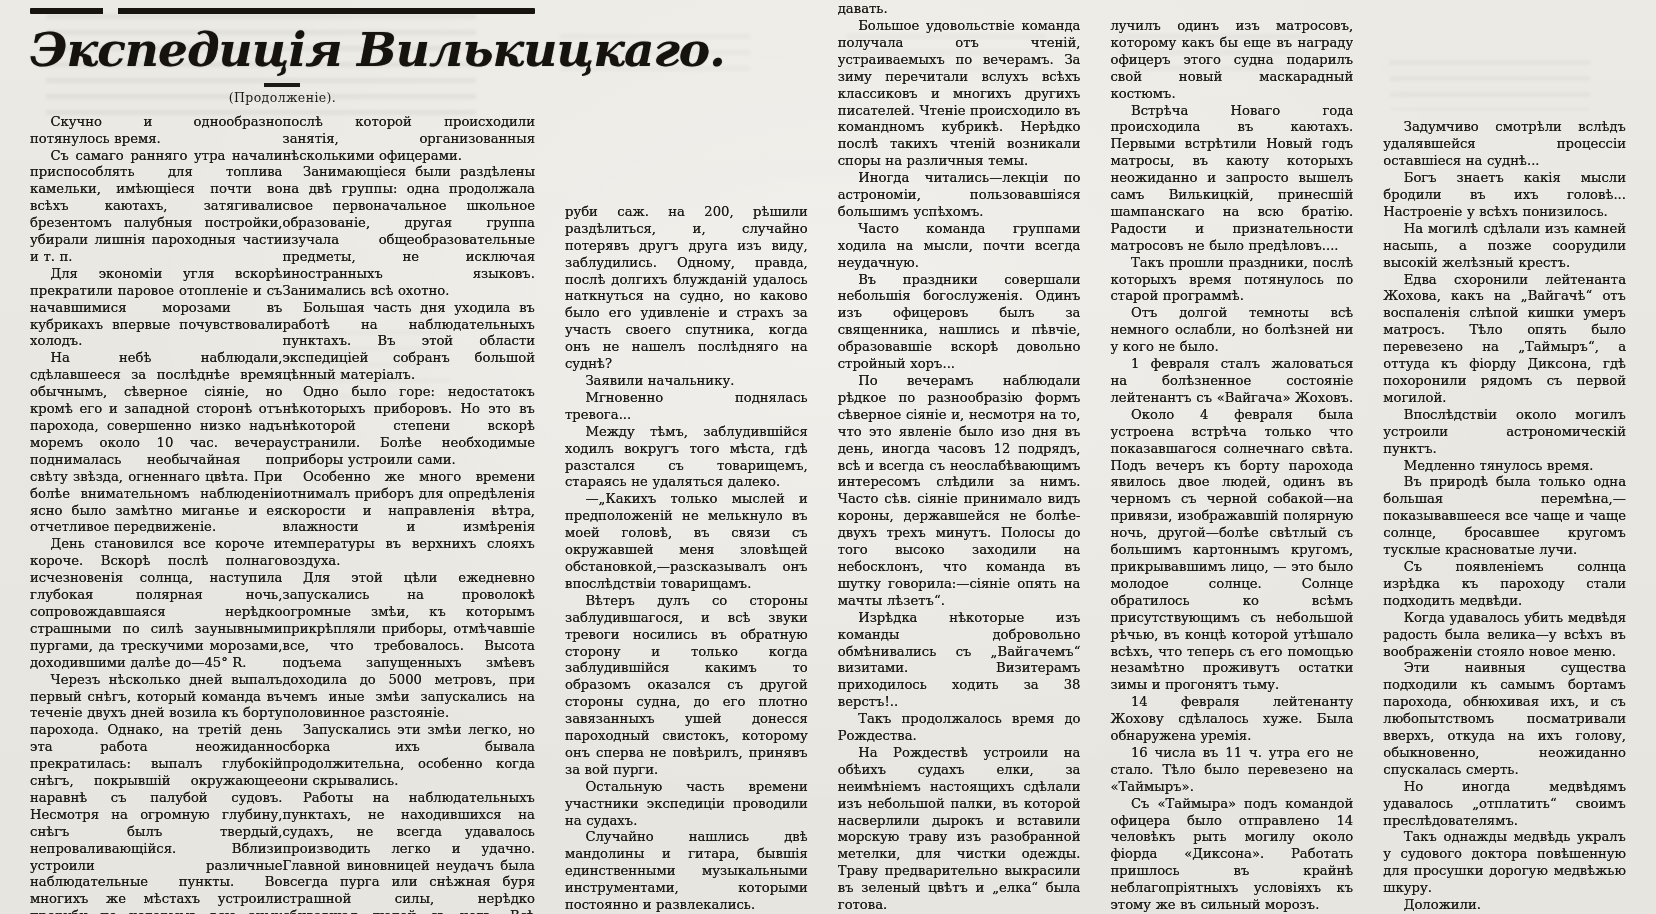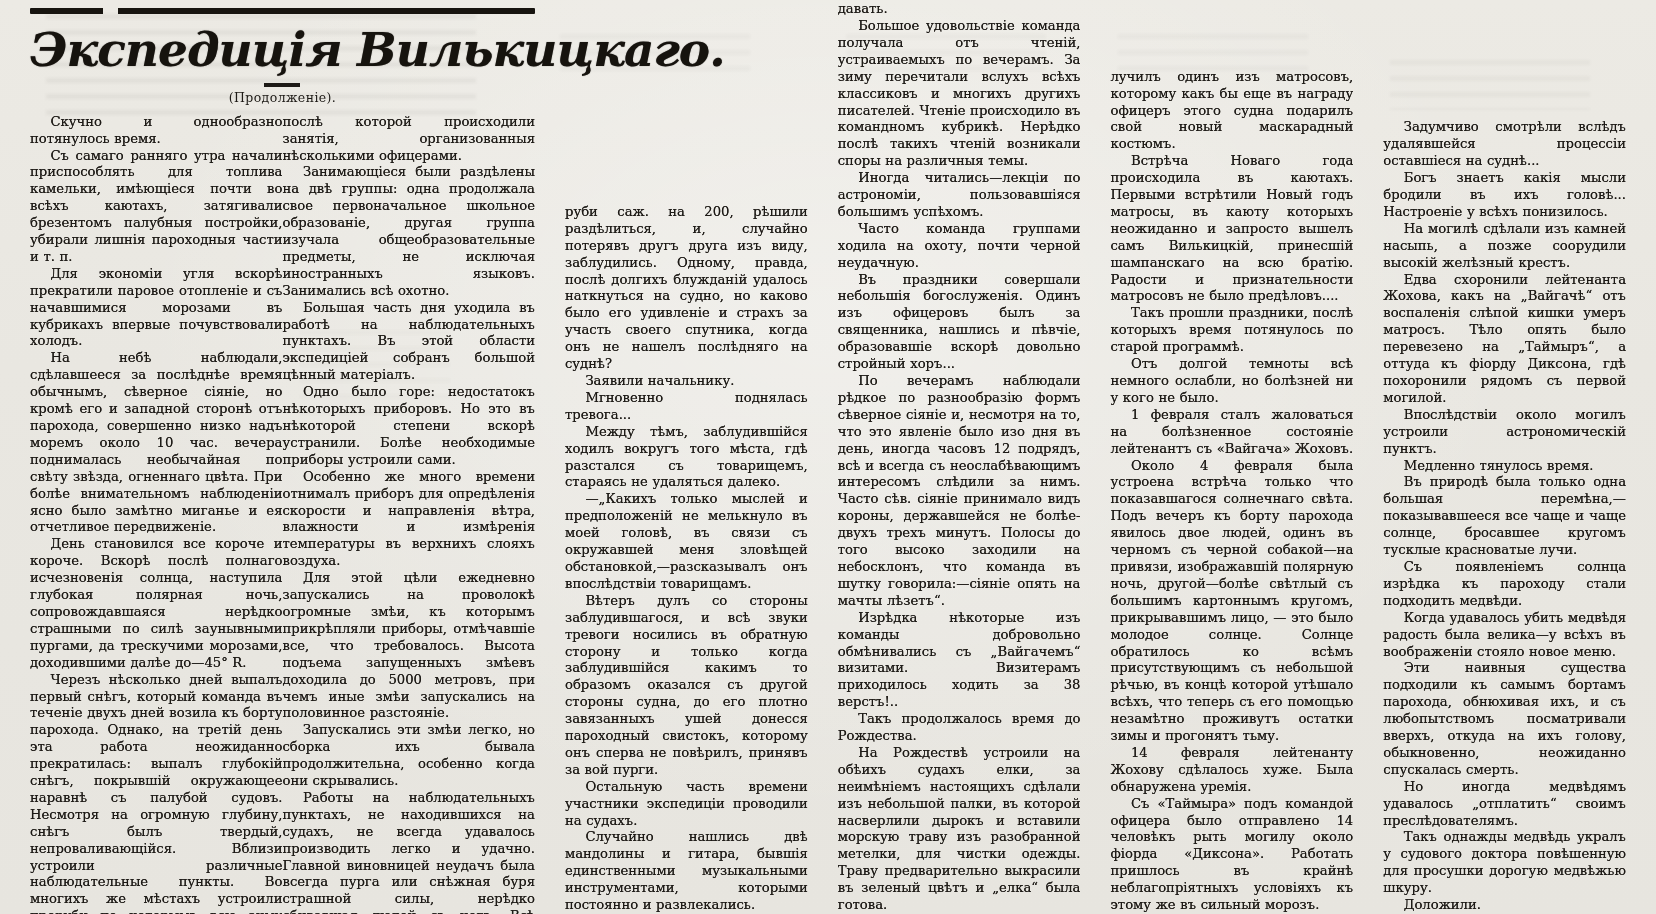--- a/index.html
+++ b/index.html
@@ -140,39 +140,40 @@
           <p class="para">Случайно нашлись двѣ мандолины и гитара, бывшія единственными музыкальными инструментами, которыми постоянно и развлекались.</p>
         </div>
     </div>
 
     <div class="colwrap">
       <div class="topbar"></div>
       <div class="col paras" data-first-flush="">
           <p class="para">когда нѣсколько паръ было сломано, по причинѣ малаго запаса лыжъ, не стали ихъ давать.</p>
           <p class="para">Большое удовольствіе команда получала отъ чтеній, устраиваемыхъ по вечерамъ. За зиму перечитали вслухъ всѣхъ классиковъ и многихъ другихъ писателей. Чтеніе происходило въ командномъ кубрикѣ. Нерѣдко послѣ такихъ чтеній возникали споры на различныя темы.</p>
           <p class="para">Иногда читались—лекціи по астрономіи, пользовавшіяся большимъ успѣхомъ.</p>
-          <p class="para">Часто команда группами ходила на охоту, почти черной неудачную.</p>
+          <p class="para">Часто команда группами ходила на мысли, почти всегда неудачную.</p>
           <p class="para">Въ праздники совершали небольшія богослуженія. Одинъ изъ офицеровъ былъ за священника, нашлись и пѣвчіе, образовавшіе вскорѣ довольно стройный хоръ...</p>
           <p class="para">По вечерамъ наблюдали рѣдкое по разнообразію формъ сѣверное сіяніе и, несмотря на то, что это явленіе было изо дня въ день, иногда часовъ 12 подрядъ, всѣ и всегда съ неослабѣвающимъ интересомъ слѣдили за нимъ. Часто сѣв. сіяніе принимало видъ короны, державшейся не болѣе-двухъ трехъ минутъ. Полосы до того высоко заходили на небосклонъ, что команда въ шутку говорила:—сіяніе опять на мачты лѣзетъ“.</p>
           <p class="para">Изрѣдка нѣкоторые изъ команды добровольно обмѣнивались съ „Вайгачемъ“ визитами. Визитерамъ приходилось ходить за 38 верстъ!..</p>
           <p class="para">Такъ продолжалось время до Рождества.</p>
           <p class="para">На Рождествѣ устроили на обѣихъ судахъ елки, за неимѣніемъ настоящихъ сдѣлали изъ небольшой палки, въ которой насверлили дырокъ и вставили морскую траву изъ разобранной метелки, для чистки одежды. Траву предварительно выкрасили въ зеленый цвѣтъ и „елка“ была готова.</p>
         </div>
     </div>
 
     <div class="colwrap">
       <div class="topbar"></div>
       <div class="col paras" data-first-flush="">
           <p class="para">лучилъ одинъ изъ матросовъ, которому какъ бы еще въ награду офицеръ этого судна подарилъ свой новый маскарадный костюмъ.</p>
           <p class="para">Встрѣча Новаго года происходила въ каютахъ. Первыми встрѣтили Новый годъ матросы, въ каюту которыхъ неожиданно и запросто вышелъ самъ Вилькицкій, принесшій шампанскаго на всю братію. Радости и признательности матросовъ не было предѣловъ....</p>
           <p class="para">Такъ прошли праздники, послѣ которыхъ время потянулось по старой программѣ.</p>
           <p class="para">Отъ долгой темноты всѣ немного ослабли, но болѣзней ни у кого не было.</p>
           <p class="para">1 февраля сталъ жаловаться на болѣзненное состояніе лейтенантъ съ «Вайгача» Жоховъ.</p>
           <p class="para">Около 4 февраля была устроена встрѣча только что показавшагося солнечнаго свѣта. Подъ вечеръ къ борту парохода явилось двое людей, одинъ въ черномъ съ черной собакой—на привязи, изображавшій полярную ночь, другой—болѣе свѣтлый съ большимъ картоннымъ кругомъ, прикрывавшимъ лицо, — это было молодое солнце. Солнце обратилось ко всѣмъ присутствующимъ съ небольшой рѣчью, въ концѣ которой утѣшало всѣхъ, что теперь съ его помощью незамѣтно проживутъ остатки зимы и прогонятъ тьму.</p>
           <p class="para">14 февраля лейтенанту Жохову сдѣлалось хуже. Была обнаружена уремія.</p>
+          <p class="para">16 числа въ 11 ч. утра его не стало. Тѣло было перевезено на «Таймыръ».</p>
           <p class="para">Съ «Таймыра» подъ командой офицера было отправлено 14 человѣкъ рыть могилу около фіорда «Диксона». Работать пришлось въ крайнѣ неблагопріятныхъ условіяхъ къ этому же въ сильный морозъ.</p>
         </div>
     </div>
 
     <div class="colwrap">
       <div class="topbar"></div>
       <div class="col">
         <div class="paras">
             <p class="para">Задумчиво смотрѣли вслѣдъ удалявшейся процессіи оставшіеся на суднѣ...</p>
             <p class="para">Богъ знаетъ какія мысли бродили въ ихъ головѣ... Настроеніе у всѣхъ понизилось.</p>

